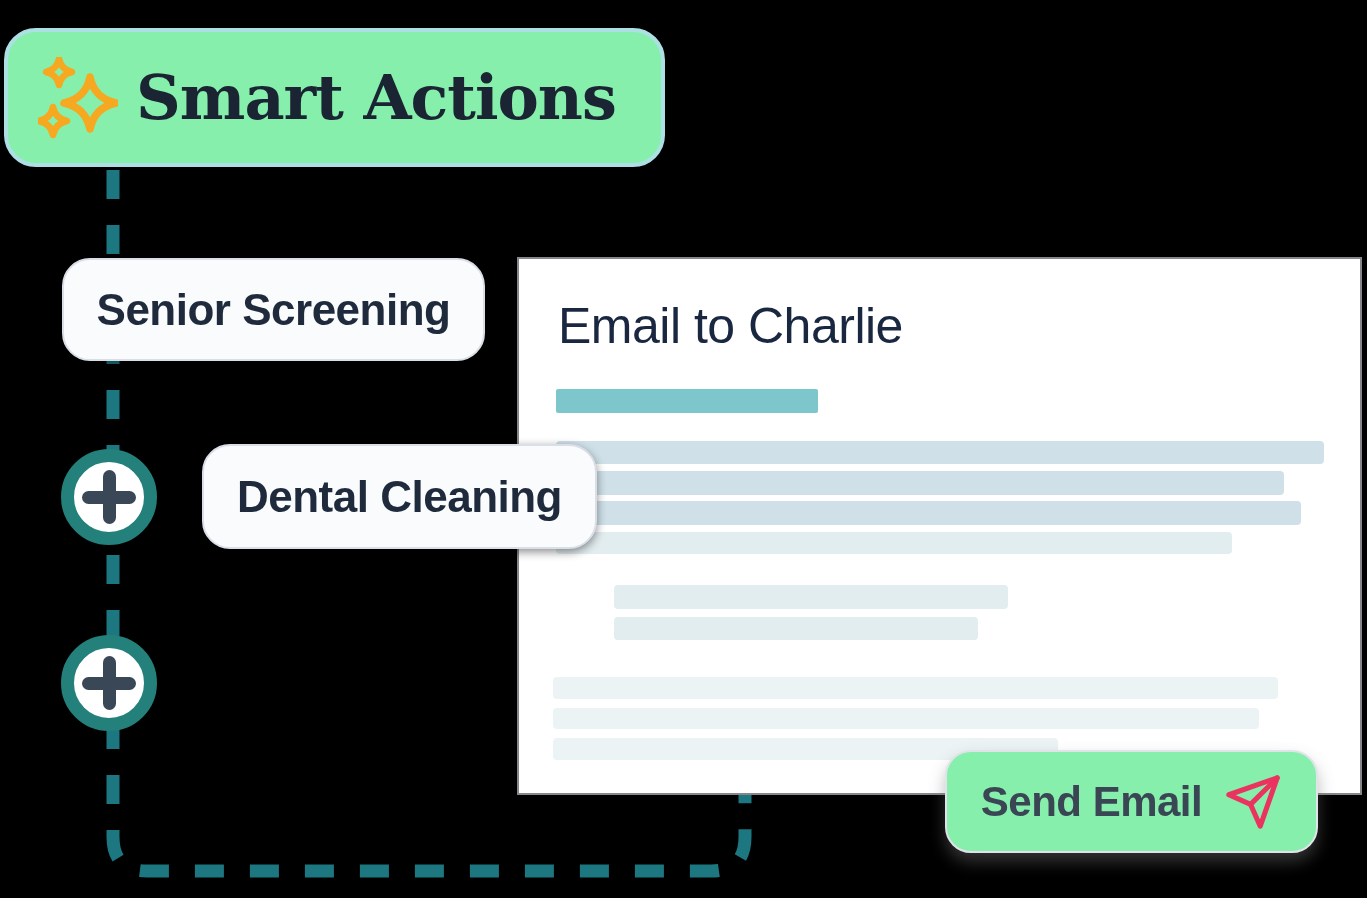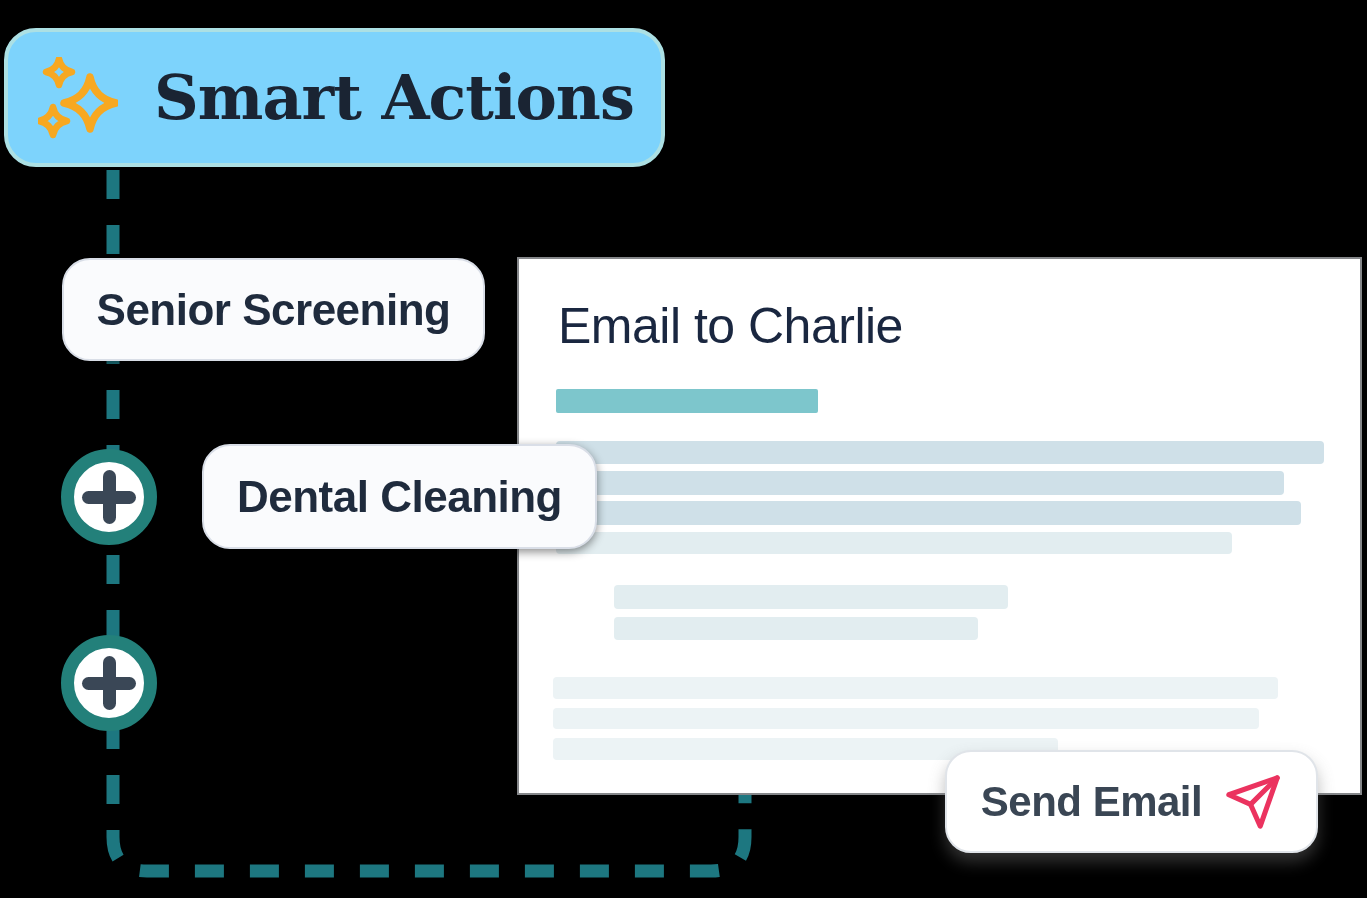--- a/index.html
+++ b/index.html
@@ -6,23 +6,23 @@
   .stage{
     position:relative;width:1367px;height:898px;background:#000;
     overflow:hidden;font-family:"Liberation Sans",sans-serif;
   }
   
   .connector-svg{position:absolute;left:0;top:0;z-index:0;}
 
   
   .header-box{
     position:absolute;left:4px;top:28px;width:661px;height:139px;
-    background:#7dd3fc;border:4px solid #ACE0E4;border-radius:32px;
+    background:#86efac;border:4px solid #ACE0E4;border-radius:32px;
     box-sizing:border-box;display:flex;align-items:center;
-    padding-left:30px;gap:36px;z-index:3;
+    padding-left:30px;gap:18px;z-index:3;
   }
   .header-title{
     font-family:"DejaVu Serif",serif;font-weight:700;font-size:62px;
     color:#1A2433;letter-spacing:-1px;white-space:nowrap;
   }
 
   
   .pill{
     position:absolute;background:#FAFBFD;border:2px solid #D9DEE7;
     border-radius:28px;box-sizing:border-box;display:flex;align-items:center;
@@ -75,21 +75,21 @@
   .sk4{left:37px;top:273px;width:676px;height:22px;}
   .sk5{left:95px;top:326px;width:394px;height:24px;}
   .sk6{left:95px;top:358px;width:364px;height:23px;}
   .sk7{left:34px;top:418px;width:725px;height:22px;}
   .sk8{left:34px;top:449px;width:706px;height:21px;}
   .sk9{left:34px;top:479px;width:505px;height:22px;}
 
   
   .send-btn{
     position:absolute;left:945px;top:750px;width:373px;height:103px;
-    background:#ffffff;border:2px solid #E0E4E9;border-radius:26px;
+    background:#86efac;border:2px solid #E0E4E9;border-radius:26px;
     box-sizing:border-box;display:flex;align-items:center;justify-content:center;
     gap:22px;z-index:4;box-shadow:0 9px 16px rgba(110,110,110,0.45);
     cursor:pointer;
   }
   .send-label{
     font-size:42px;font-weight:600;color:#3A4654;letter-spacing:-0.5px;
     white-space:nowrap;
   }
 </style>
 </head>

